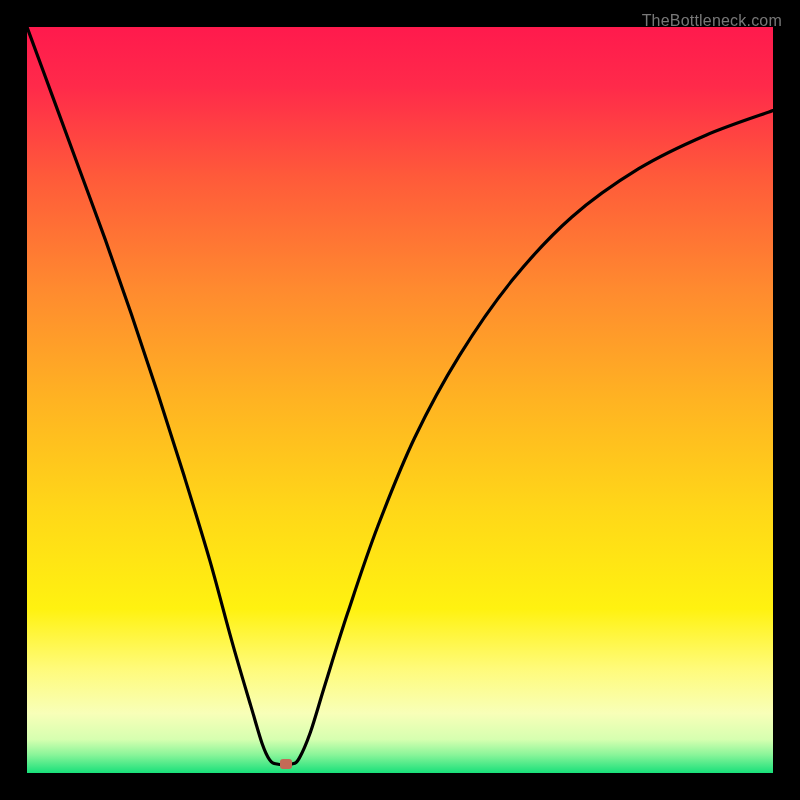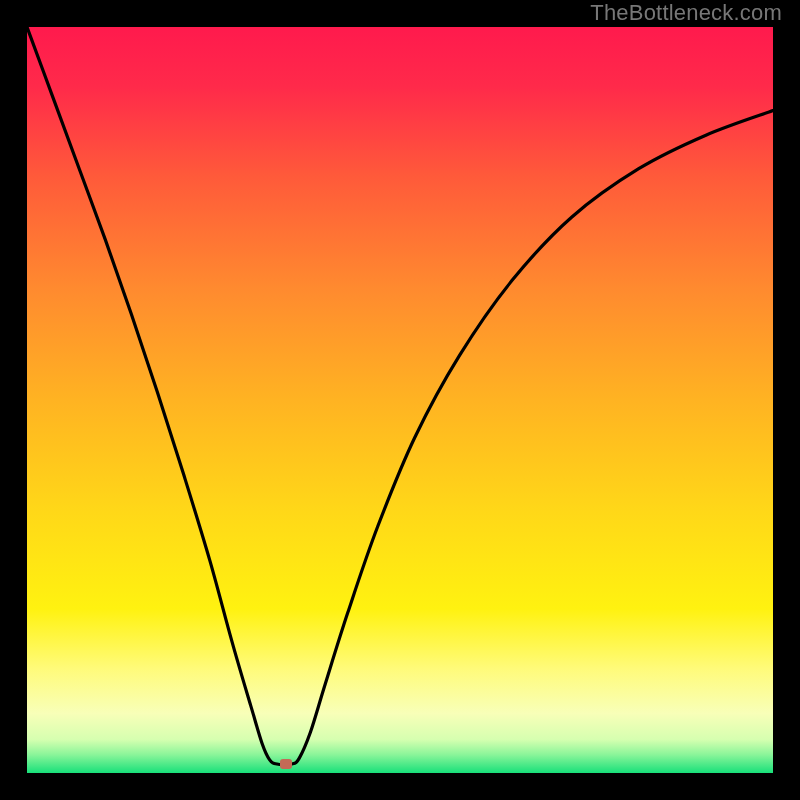--- a/index.html
+++ b/index.html
@@ -12,24 +12,24 @@
     overflow: hidden;
   }
   .frame {
     position: relative;
     width: 800px;
     height: 800px;
     background: #000;
   }
   .watermark {
     position: absolute;
-    top: 0;
+    top: 12px;
     right: 18px;
     color: #777;
-    font-size: 22px;
+    font-size: 16px;
     font-weight: 500;
     letter-spacing: 0.2px;
     z-index: 10;
   }
   .plot {
     position: absolute;
     left: 27px;
     top: 27px;
     width: 746px;
     height: 746px;

